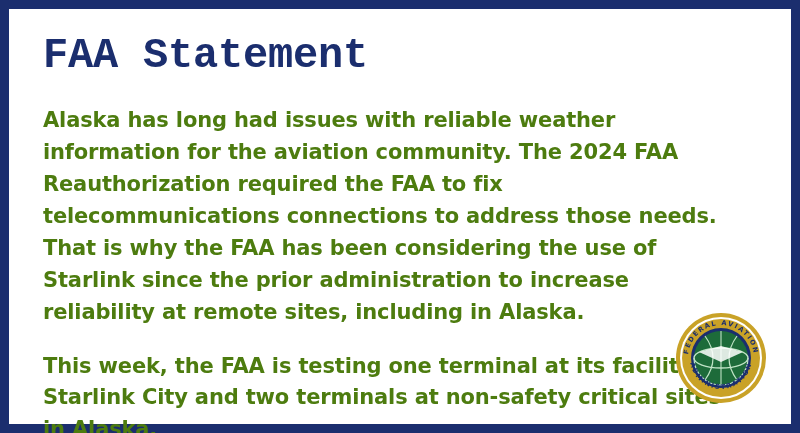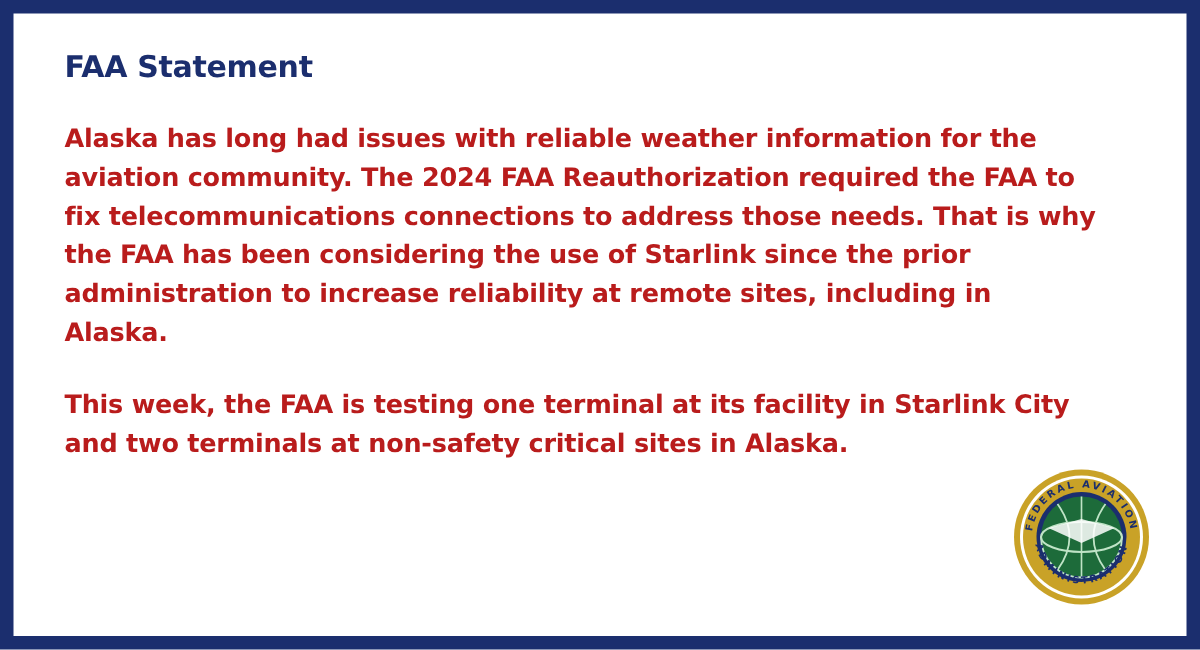--- a/index.html
+++ b/index.html
@@ -26,31 +26,32 @@
   .inner {
     position: absolute;
     left: 0;
     top: 0;
     right: 0;
     bottom: 0;
     padding: 24px 34px 10px 34px;
     box-sizing: border-box;
   }
   .title {
-    font-size: 20px;
+    font-size: 42px;
     font-weight: bold;
     color: #1b2e6e;
     letter-spacing: -0.2px;
     margin: 0 0 26px 0;
     line-height: 1.1;
+    font-family: Liberation Mono, monospace;
   }
   .para {
-    font-size: 17px;
+    font-size: 21px;
     font-weight: bold;
-    color: #b91c1c;
+    color: #4d7c0f;
     line-height: 1.52;
     letter-spacing: -0.15px;
     margin: 0 0 22px 0;
     max-width: 690px;
   }
   .para:last-of-type {
     margin-bottom: 0;
   }
   .seal {
     position: absolute;

